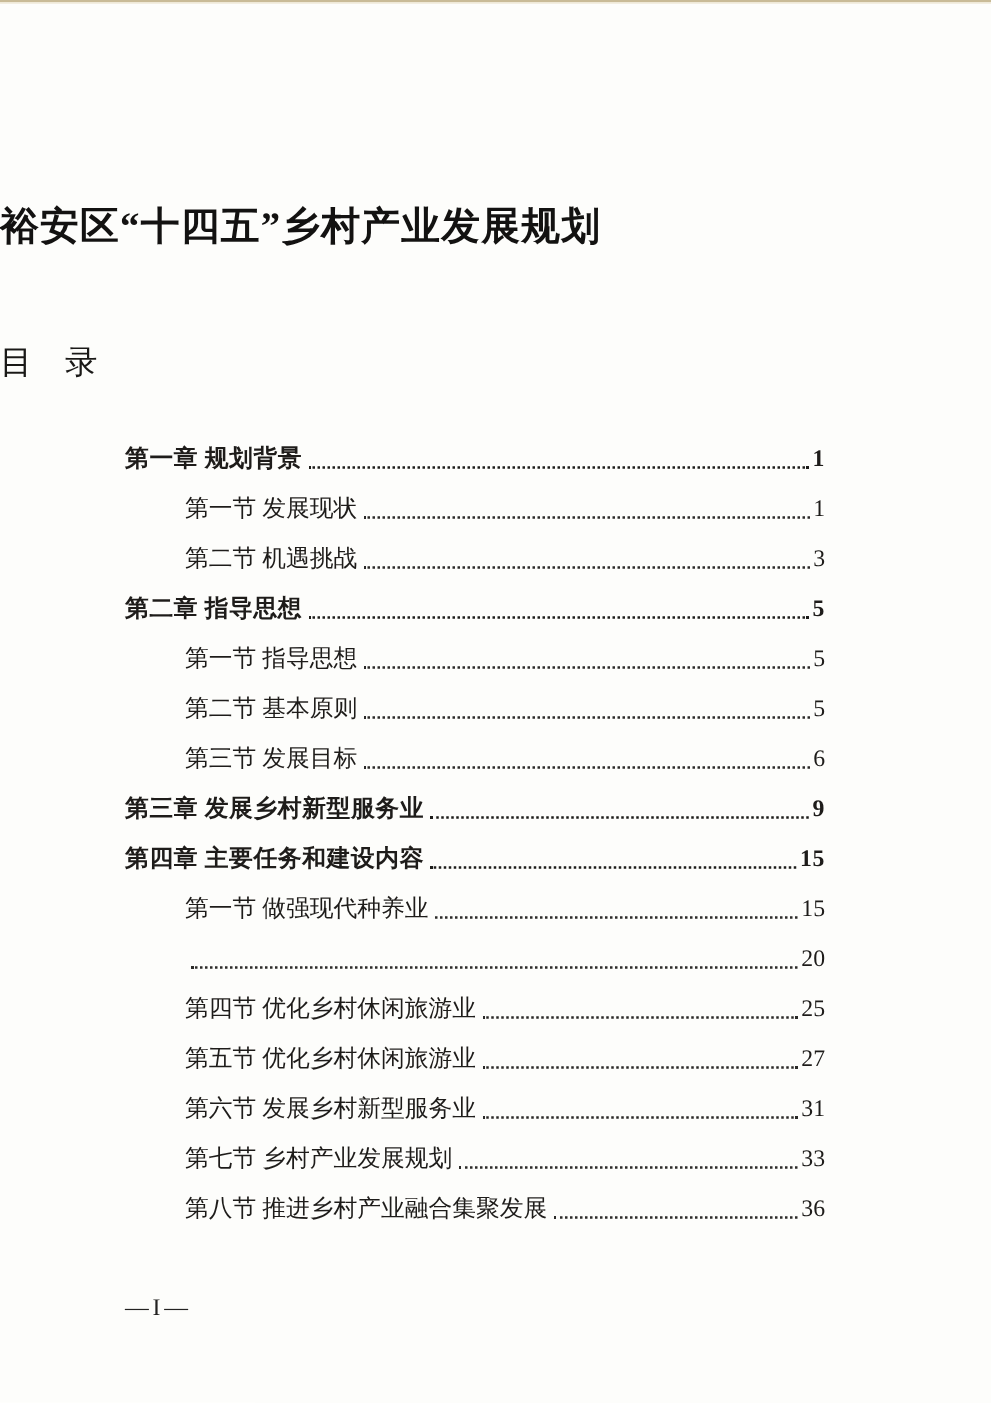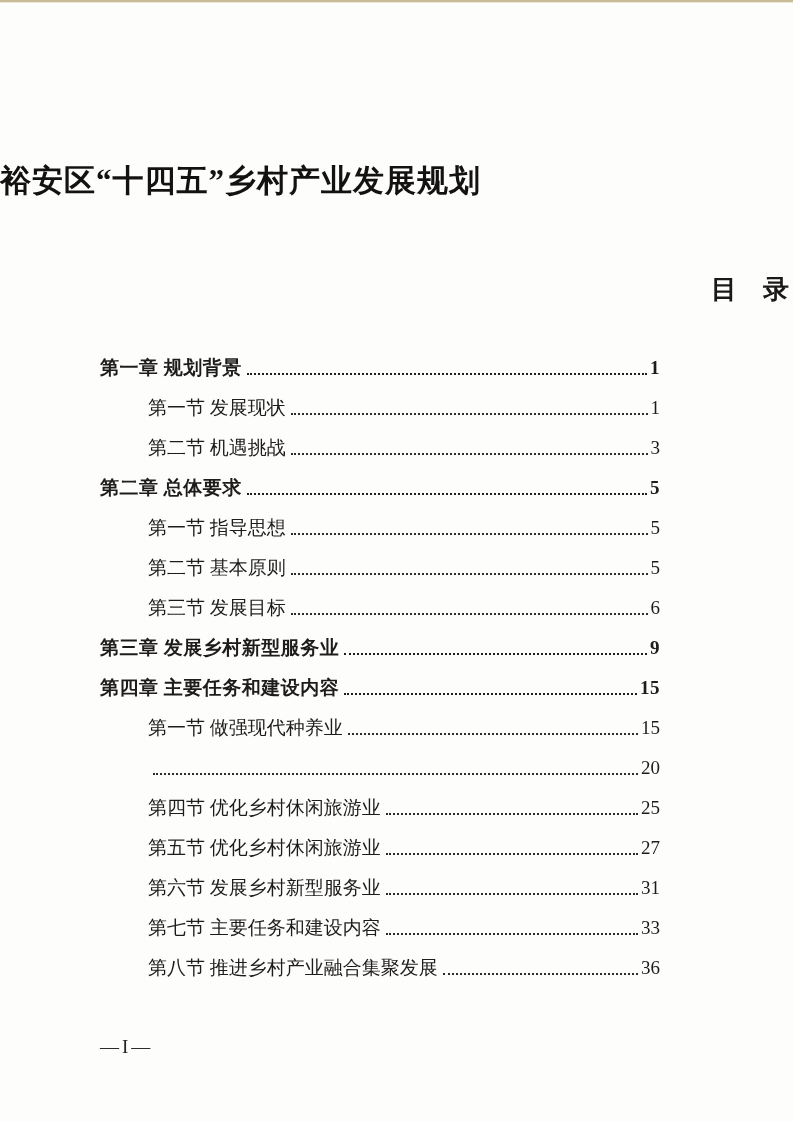--- a/index.html
+++ b/index.html
@@ -29,24 +29,24 @@
     left: 0; right: 0;
     text-align: left;
     font-size: 31px;
     font-weight: bold;
     letter-spacing: 1px;
     color: #131211;
   }
   .toc-heading {
     position: absolute;
     top: 272px;
-    left: 0; right: 4px;
-    text-align: right;
+    left: 0; right: 16px;
+    text-align: left;
     font-size: 26px;
-    font-weight: bold;
+    font-weight: normal;
     color: #1a1917;
   }
   .toc-list {
     position: absolute;
     top: 345px;
     left: 100px;
     width: 560px;
   }
   .toc-row {
     display: flex;
@@ -103,21 +103,21 @@
     <span class="toc-page">1</span>
   </div>
 
   <div class="toc-row section">
     <span class="toc-label">第二节 机遇挑战</span>
     <span class="leader"></span>
     <span class="toc-page">3</span>
   </div>
 
   <div class="toc-row chapter">
-    <span class="toc-label">第二章 总体要求</span>
+    <span class="toc-label">第二章 指导思想</span>
     <span class="leader"></span>
     <span class="toc-page">5</span>
   </div>
 
   <div class="toc-row section">
     <span class="toc-label">第一节 指导思想</span>
     <span class="leader"></span>
     <span class="toc-page">5</span>
   </div>
 
@@ -169,21 +169,21 @@
     <span class="toc-page">27</span>
   </div>
 
   <div class="toc-row section">
     <span class="toc-label">第六节 发展乡村新型服务业</span>
     <span class="leader"></span>
     <span class="toc-page">31</span>
   </div>
 
   <div class="toc-row section">
-    <span class="toc-label">第七节 主要任务和建设内容</span>
+    <span class="toc-label">第七节 乡村产业发展规划</span>
     <span class="leader"></span>
     <span class="toc-page">33</span>
   </div>
 
   <div class="toc-row section">
     <span class="toc-label">第八节 推进乡村产业融合集聚发展</span>
     <span class="leader"></span>
     <span class="toc-page">36</span>
   </div>
 </div>

